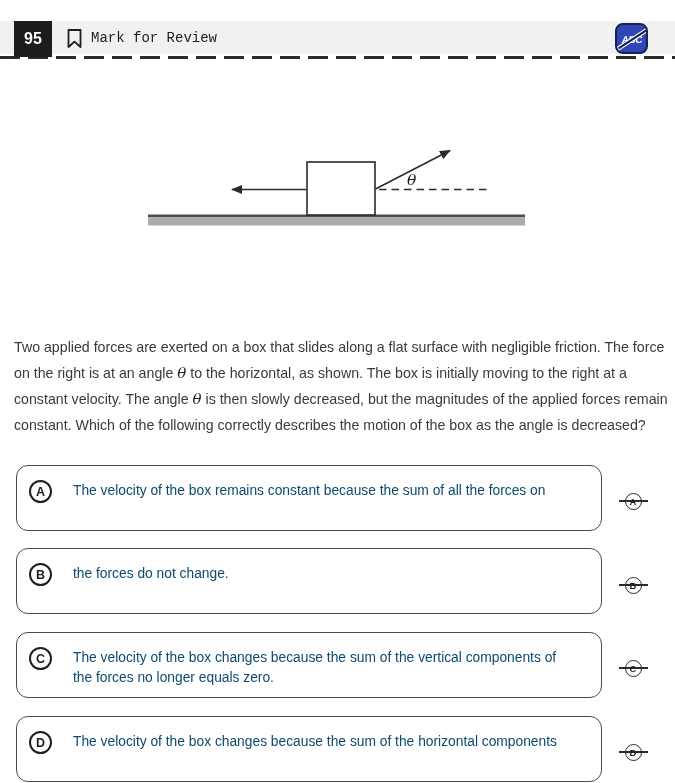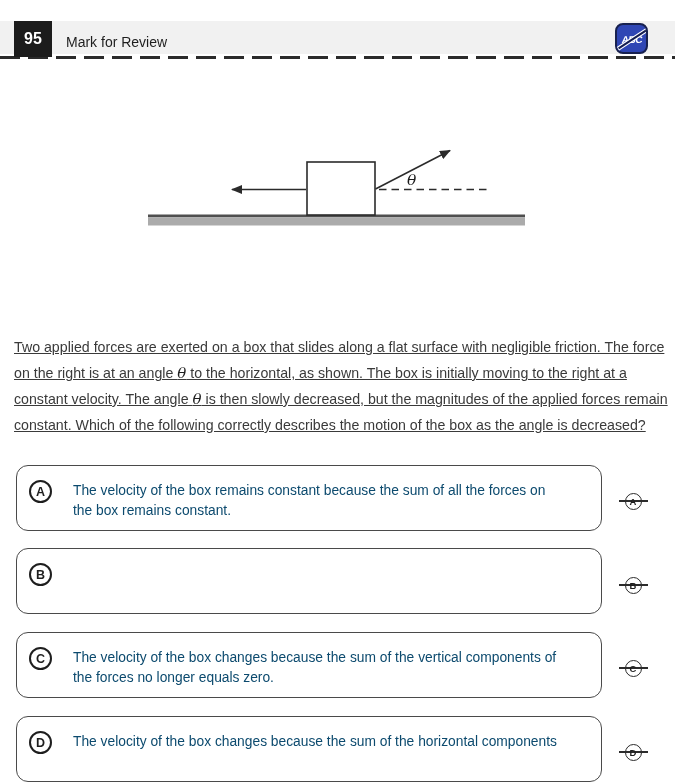--- a/index.html
+++ b/index.html
@@ -5,36 +5,36 @@
   * { margin:0; padding:0; box-sizing:border-box; }
   html,body { background:#ffffff; }
   body { font-family:"Liberation Sans", sans-serif; }
   .page { position:relative; width:675px; height:783px; background:#ffffff; overflow:hidden;margin-top:7px; }
 
   
   .header-strip { position:absolute; top:14px; left:0; width:675px; height:33px; background:#f1f1f1; }
   .qnum { position:absolute; top:14px; left:14px; width:38px; height:36px; background:#1c1c1c;
           color:#ffffff; font-size:16px; font-weight:bold; display:flex; align-items:center; justify-content:center; z-index:2; }
   .mark-btn { position:absolute; top:19px; left:66px; height:24px; display:flex; align-items:center; gap:8px;
-              background:transparent; border:none; cursor:pointer; font-family:Liberation Sans, sans-serif;flex-direction:column; }
+              background:transparent; border:none; cursor:pointer; font-family:Liberation Mono, monospace; }
   .mark-btn span { font-size:14px; color:#1e1e1e; }
   .abc-btn { position:absolute; top:16px; left:615px; width:33px; height:31px; background:#2f46b4;
              border:2px solid #18214f; border-radius:8px; cursor:pointer; overflow:hidden; }
   .abc-text { position:absolute; top:50%; left:50%; transform:translate(-50%,-50%) skewX(-6deg);
               color:#ffffff; font-size:10px; font-weight:bold; letter-spacing:-0.5px; }
   .abc-slash { position:absolute; top:13px; left:-1px; width:34px; height:2.4px; background:#141d52;
                transform:rotate(-33deg); box-shadow:0 0 0 1.1px #ffffff; }
   .dashed-divider { position:absolute; top:49px; left:0; width:675px; height:2.6px;
                     background:repeating-linear-gradient(90deg,#2b2b2b 0 20px,transparent 20px 28px); }
 
   
   .diagram { position:absolute; top:118px; left:0; width:675px; height:110px; }
 
   
-  .question { position:absolute; top:327px; left:14px; width:655px; font-size:14.2px; line-height:26px; color:#3a3a3a;text-decoration:underline; }
+  .question { position:absolute; top:327px; left:14px; width:655px; font-size:14.2px; line-height:26px; color:#3a3a3a; }
   .theta { font-family:"DejaVu Serif", serif; font-style:italic; font-size:15px; color:#1f1f1f; }
 
   
   .opt-box { position:absolute; left:16px; width:586px; height:66px; background:#ffffff;
              border:1.3px solid #4a4a4a; border-radius:12px; cursor:pointer; text-align:left;
              font-family:"Liberation Sans", sans-serif; }
   .opt-a { top:458px; } .opt-b { top:541px; } .opt-c { top:625px; } .opt-d { top:709px; }
   .opt-letter { position:absolute; left:12px; top:14px; width:23px; height:23px; border:2px solid #1e1e1e;
                 border-radius:50%; display:flex; align-items:center; justify-content:center;
                 font-size:12.5px; font-weight:bold; color:#1e1e1e; background:#ffffff; }
@@ -88,33 +88,33 @@
 
     <text x="407" y="60" font-family="DejaVu Serif, serif" font-style="italic" font-size="15.5" fill="#1a1a1a">θ</text>
   </svg>
 
   <p class="question"><span>Two applied forces are exerted on a box that slides along a flat surface with negligible friction. The force on the right is at an angle </span><span class="theta">θ</span><span> to the horizontal, as shown. The box is initially moving to the right at a constant velocity. The angle </span><span class="theta">θ</span><span> is then slowly decreased, but the magnitudes of the applied forces remain constant. Which of the following correctly describes the motion of the box as the angle is decreased?</span></p>
 
   <button class="opt-box opt-a">
     <span class="opt-letter">A</span>
     <span class="opt-text">
       <span class="l">The velocity of the box remains constant because the sum of all the forces on</span>
-      <span class="l">the box remains constant.</span>
     </span>
   </button>
   <button class="elim-btn elim-a">
     <span class="elim-line"></span>
     <span class="elim-circle">
         <b>A</b>
       </span>
   </button>
 
   <button class="opt-box opt-b">
     <span class="opt-letter">B</span>
     <span class="opt-text">
+      <span class="l">the forces do not change.</span>
     </span>
   </button>
   <button class="elim-btn elim-b">
     <span class="elim-line"></span>
     <span class="elim-circle">
         <b>B</b>
       </span>
   </button>
 
   <button class="opt-box opt-c">

